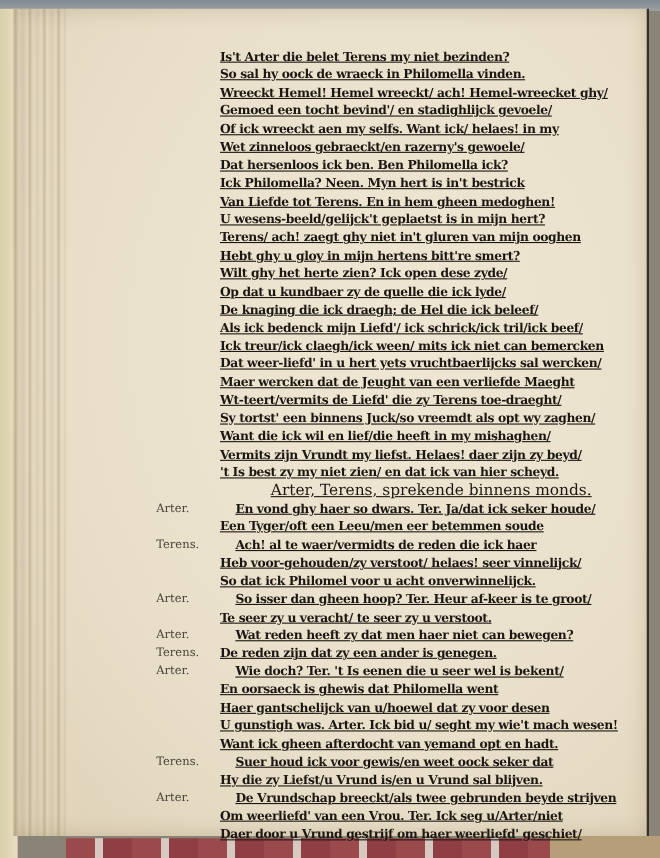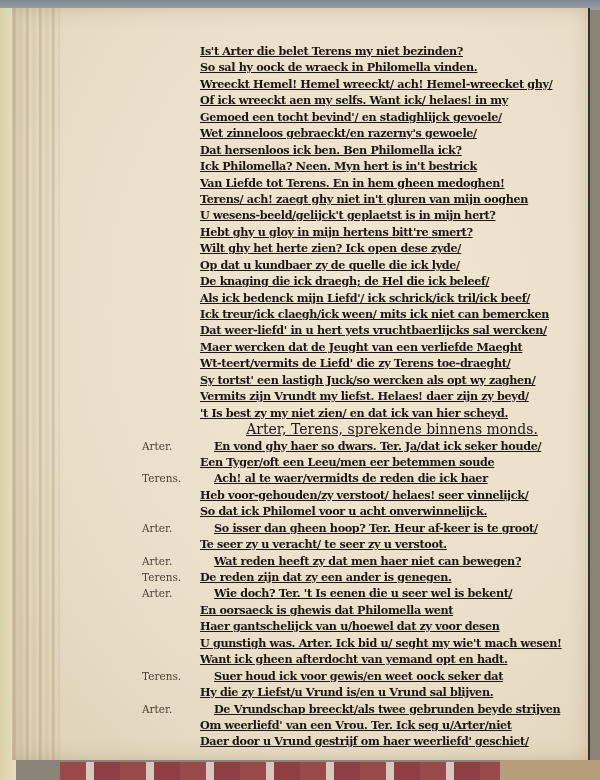--- a/index.html
+++ b/index.html
@@ -68,38 +68,39 @@
   <div class="page-edges"></div>
 </div>
 
 <div class="bottom-cloth"></div>
 <div class="bottom-right"></div>
 
 <div class="text-block" id="text-block">
     <div class="line"><span>Is't Arter die belet Terens my niet bezinden?</span></div>
     <div class="line"><span>So sal hy oock de wraeck in Philomella vinden.</span></div>
     <div class="line"><span>Wreeckt Hemel! Hemel wreeckt/ ach! Hemel-wreecket ghy/</span></div>
+    <div class="line"><span>Gemoed een tocht bevind'/ en stadighlijck gevoele/</span></div>
     <div class="line"><span>Of ick wreeckt aen my selfs. Want ick/ helaes! in my</span></div>
-    <div class="line"><span>Gemoed een tocht bevind'/ en stadighlijck gevoele/</span></div>
     <div class="line"><span>Wet zinneloos gebraeckt/en razerny's gewoele/</span></div>
     <div class="line"><span>Dat hersenloos ick ben. Ben Philomella ick?</span></div>
     <div class="line"><span>Ick Philomella? Neen. Myn hert is in't bestrick</span></div>
     <div class="line"><span>Van Liefde tot Terens. En in hem gheen medoghen!</span></div>
+    <div class="line"><span>U wesens-beeld/gelijck't geplaetst is in mijn hert?</span></div>
     <div class="line"><span>Terens/ ach! zaegt ghy niet in't gluren van mijn ooghen</span></div>
-    <div class="line"><span>U wesens-beeld/gelijck't geplaetst is in mijn hert?</span></div>
     <div class="line"><span>Hebt ghy u gloy in mijn hertens bitt're smert?</span></div>
     <div class="line"><span>Wilt ghy het herte zien? Ick open dese zyde/</span></div>
     <div class="line"><span>Op dat u kundbaer zy de quelle die ick lyde/</span></div>
     <div class="line"><span>De knaging die ick draegh; de Hel die ick beleef/</span></div>
     <div class="line"><span>Als ick bedenck mijn Liefd'/ ick schrick/ick tril/ick beef/</span></div>
     <div class="line"><span>Ick treur/ick claegh/ick ween/ mits ick niet can bemercken</span></div>
     <div class="line"><span>Dat weer-liefd' in u hert yets vruchtbaerlijcks sal wercken/</span></div>
     <div class="line"><span>Maer wercken dat de Jeught van een verliefde Maeght</span></div>
     <div class="line"><span>Wt-teert/vermits de Liefd' die zy Terens toe-draeght/</span></div>
-    <div class="line"><span>Sy tortst' een lastigh Juck/so wercken als opt wy zaghen/</span></div>
+    <div class="line"><span>Sy tortst' een binnens Juck/so vreemdt als opt wy zaghen/</span></div>
+    <div class="line"><span>Want die ick wil en lief/die heeft in my mishaghen/</span></div>
     <div class="line"><span>Vermits zijn Vrundt my liefst. Helaes! daer zijn zy beyd/</span></div>
     <div class="line"><span>'t Is best zy my niet zien/ en dat ick van hier scheyd.</span></div>
     <div class="line heading"><span>Arter, Terens, sprekende binnens monds.</span></div>
     <div class="line indent"><span class="speaker">Arter.</span><span>En vond ghy haer so dwars. Ter. Ja/dat ick seker houde/</span></div>
     <div class="line"><span>Een Tyger/oft een Leeu/men eer betemmen soude</span></div>
     <div class="line indent"><span class="speaker">Terens.</span><span>Ach! al te waer/vermidts de reden die ick haer</span></div>
     <div class="line"><span>Heb voor-gehouden/zy verstoot/ helaes! seer vinnelijck/</span></div>
     <div class="line"><span>So dat ick Philomel voor u acht onverwinnelijck.</span></div>
     <div class="line indent"><span class="speaker">Arter.</span><span>So isser dan gheen hoop? Ter. Heur af-keer is te groot/</span></div>
     <div class="line"><span>Te seer zy u veracht/ te seer zy u verstoot.</span></div>

